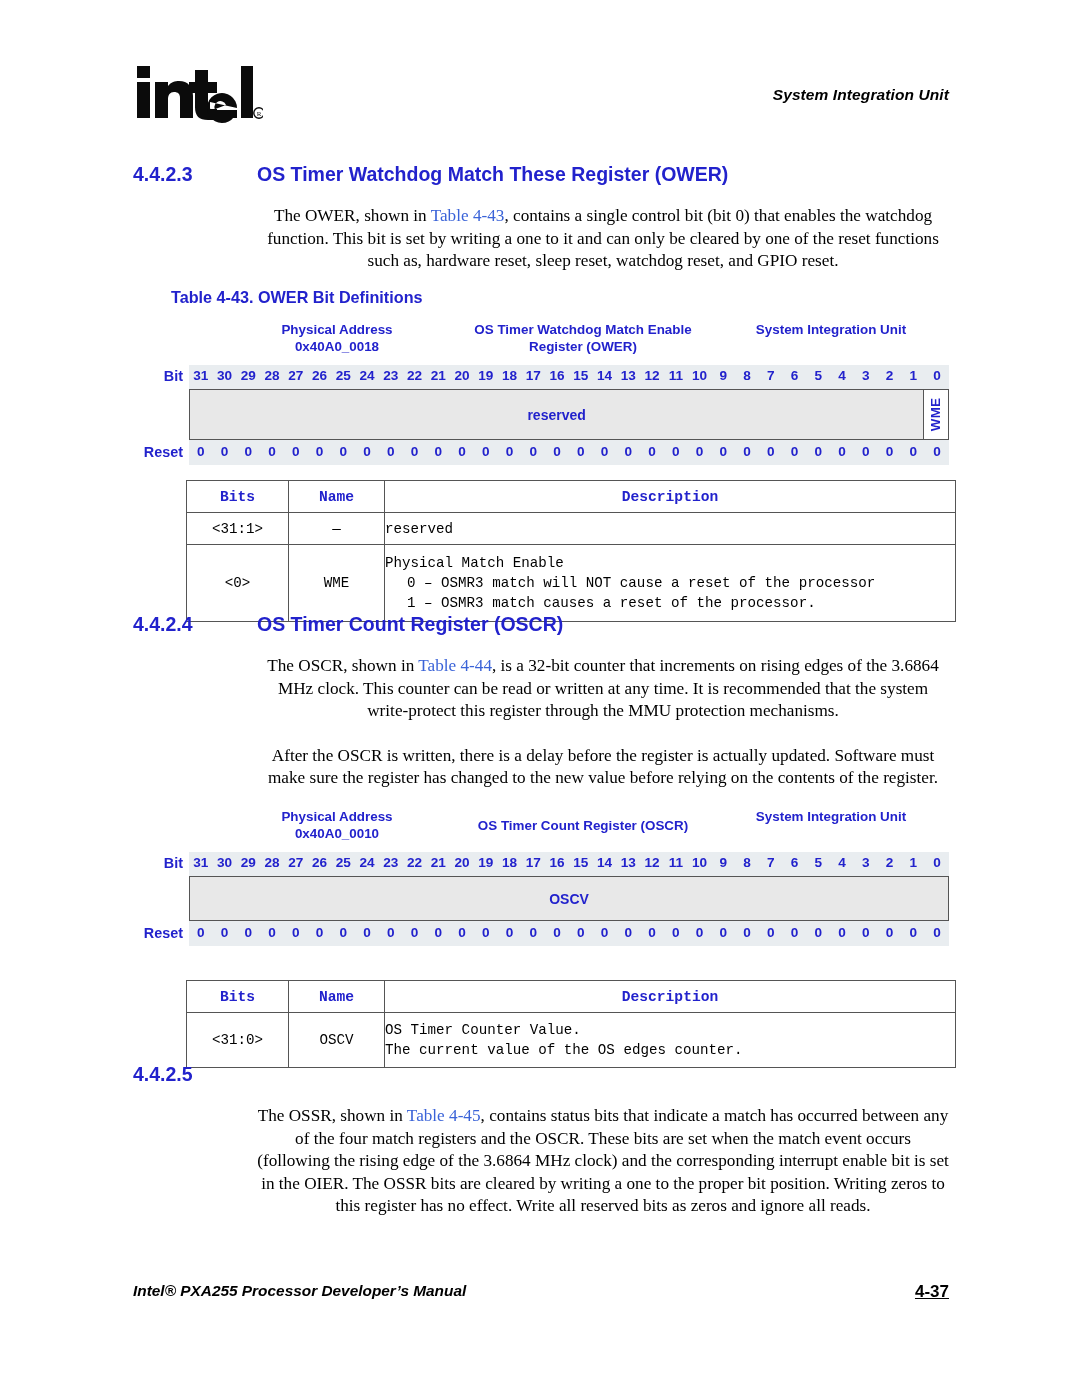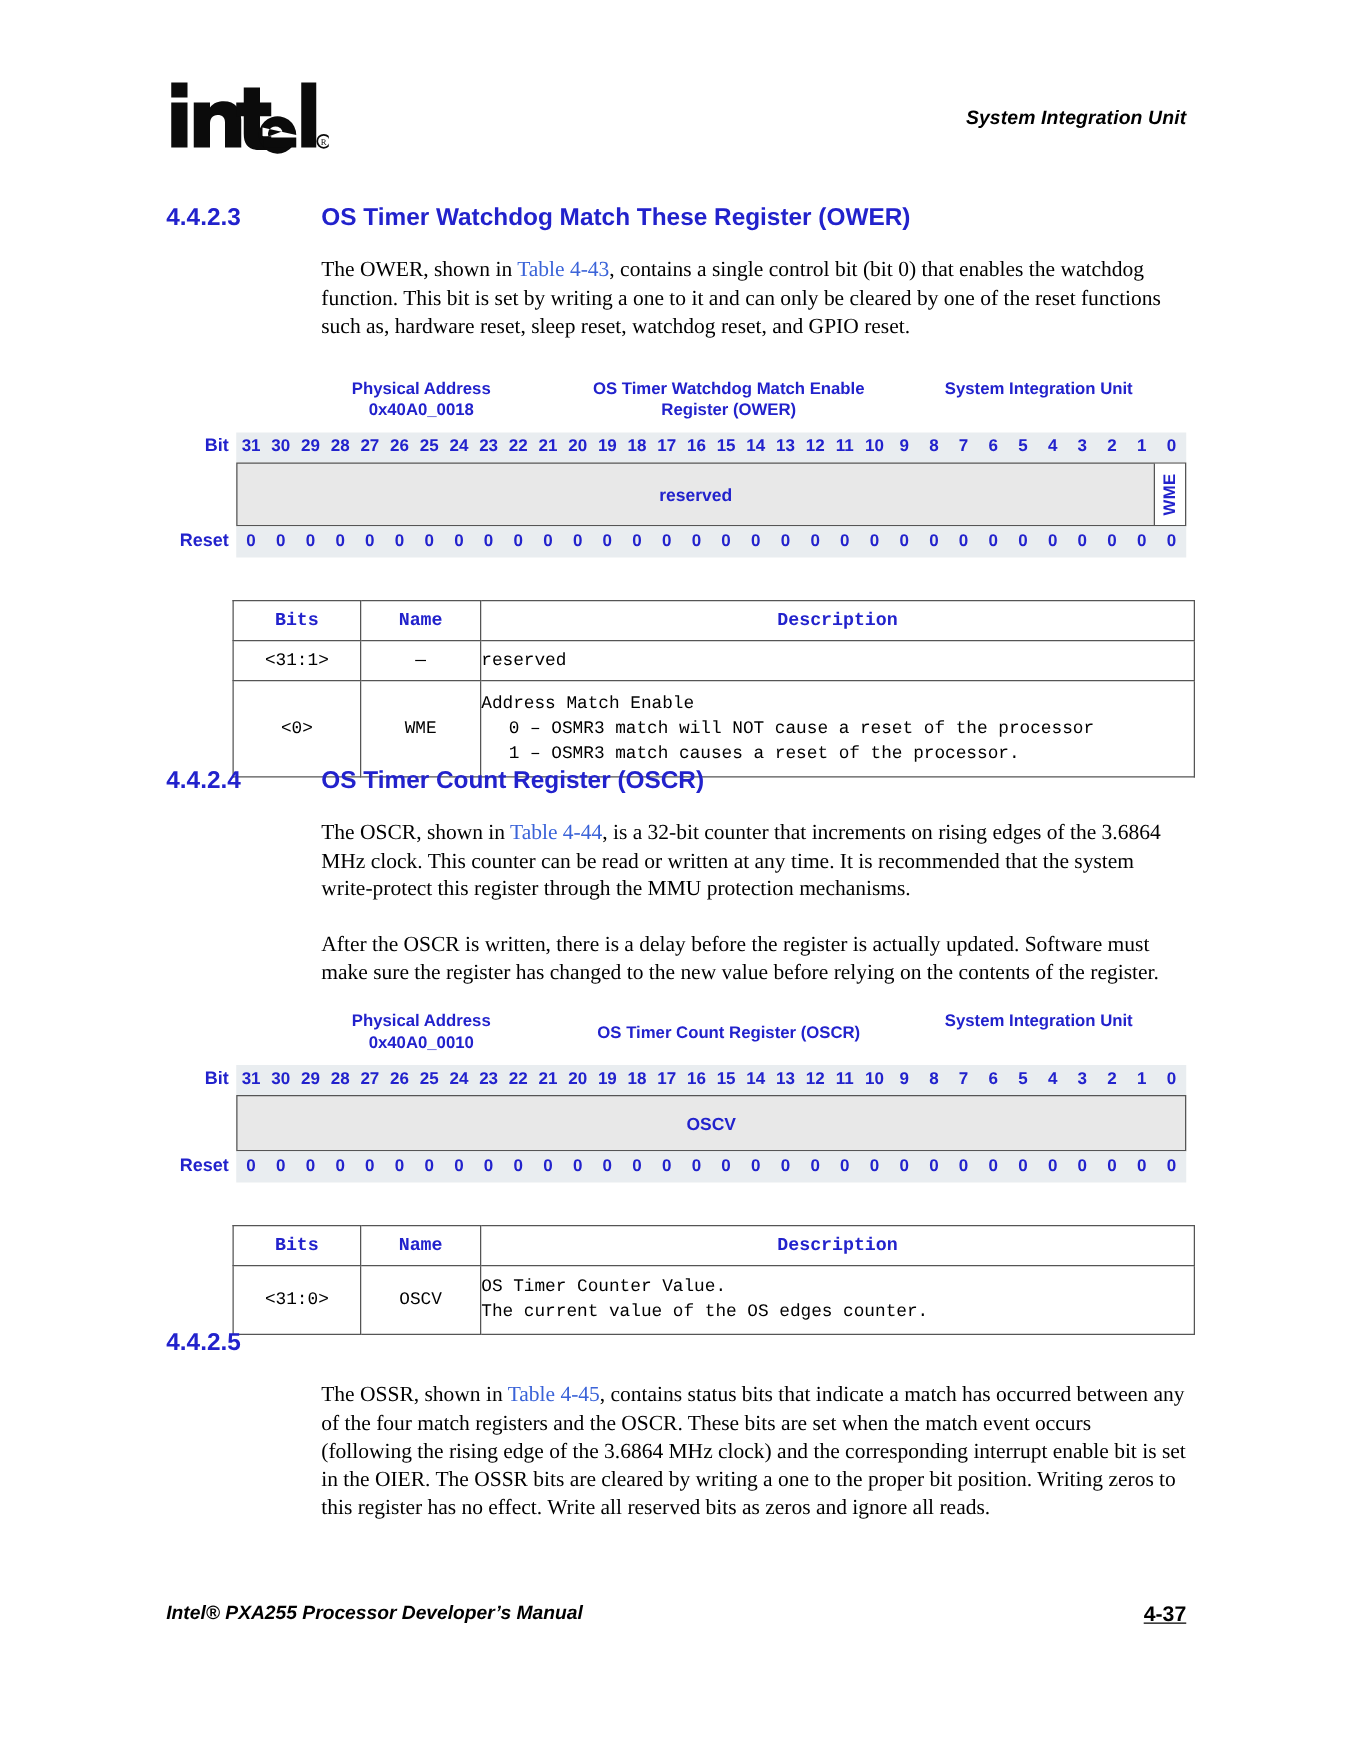--- a/index.html
+++ b/index.html
@@ -75,21 +75,21 @@
     position: absolute;
     left: 124px;
     top: 0;
   }
 
   .body-par {
     font-family: "Liberation Serif", serif;
     font-size: 17.2px;
     line-height: 22.6px;
     color: #000000;
-    text-align: left;
+    text-align: center;
     margin: 0;
   }
   .body-indent {
     margin-left: 124px;
     width: 692px;
   }
   .link {
     color: #3a63d8;
   }
 
@@ -322,20 +322,21 @@
 
   <div class="section" style="top:163px;">
     <div class="sec-head">
       <span class="sec-num">4.4.2.3</span>
       <span class="sec-title">OS Timer Watchdog Match These Register (OWER)</span>
     </div>
     <p class="body-par body-indent" style="margin-top:12px;"><span>The OWER, shown in </span><span class="link">Table 4-43</span><span>, contains a single control bit (bit 0) that enables the watchdog function. This bit is set by writing a one to it and can only be cleared by one of the reset functions such as, hardware reset, sleep reset, watchdog reset, and GPIO reset.</span></p>
   </div>
 
   <div class="section" style="top:288px;">
+    <div class="tbl-caption" style="margin-left:38px;">Table 4-43. OWER Bit Definitions</div>
 
     <div class="reg-block" style="margin-top:14px;">
       <div class="reg-colhead">
         <div class="ch-addr">
           <span>Physical Address</span><br>
           <span>0x40A0_0018</span>
         </div>
         <div class="ch-name">
           <span>OS Timer Watchdog Match Enable</span><br>
           <span>Register (OWER)</span>
@@ -444,21 +445,21 @@
       <tbody>
         <tr>
           <td class="cell-c" style="height:31px;">&lt;31:1&gt;</td>
           <td class="cell-c">—</td>
           <td class="cell-d">reserved</td>
         </tr>
         <tr>
           <td class="cell-c" style="height:76px;">&lt;0&gt;</td>
           <td class="cell-c">WME</td>
           <td class="cell-d">
-            <div>Address Match Enable</div>
+            <div>Physical Match Enable</div>
             <div class="sub-line">0 –  OSMR3 match will NOT cause a reset of the processor</div>
             <div class="sub-line">1 –  OSMR3 match causes a reset of the processor.</div>
           </td>
         </tr>
       </tbody>
     </table>
   </div>
 
   <div class="section" style="top:613px;">
     <div class="sec-head">

